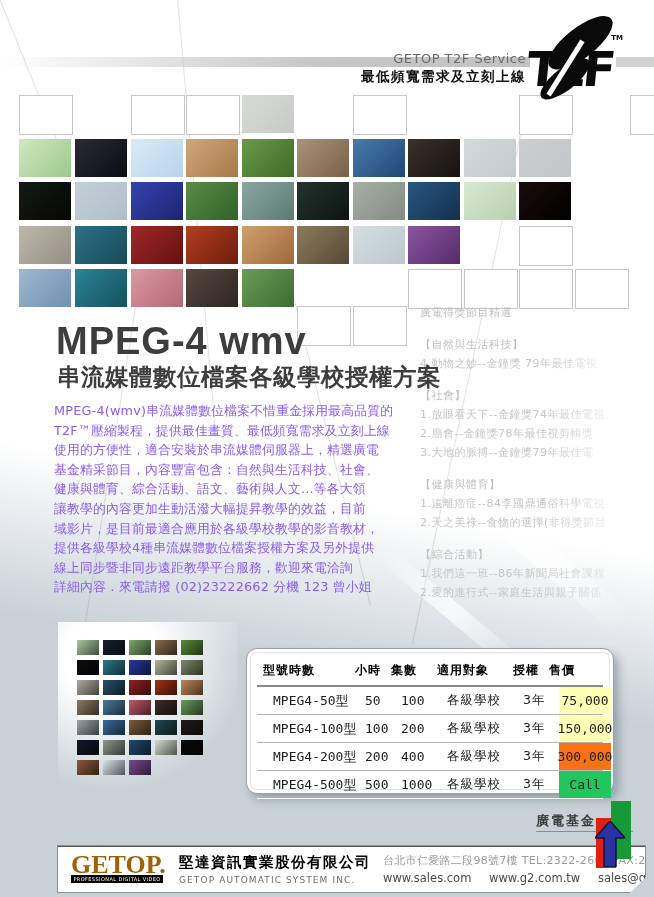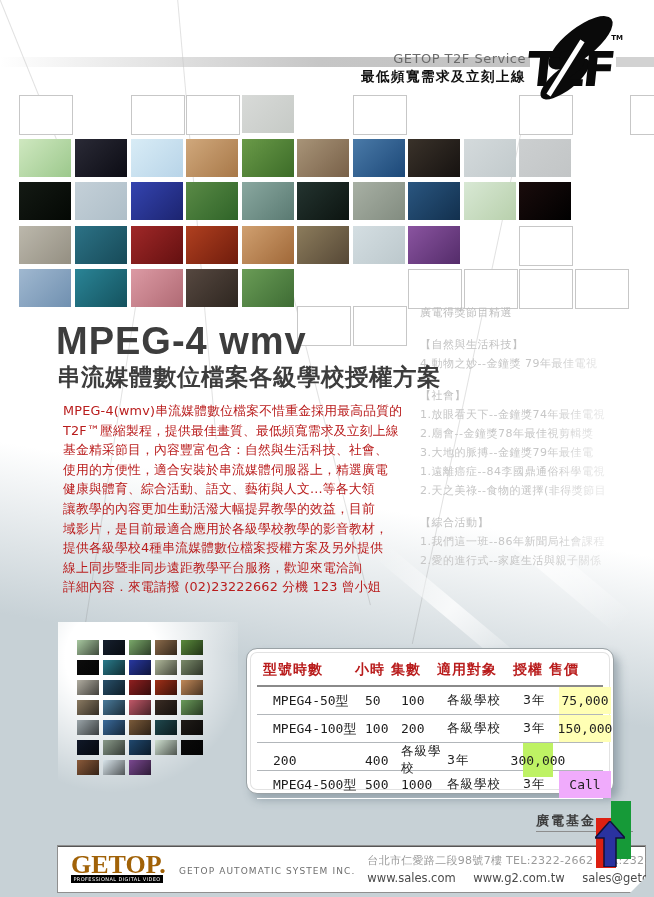--- a/index.html
+++ b/index.html
@@ -28,42 +28,42 @@
   .t2f-tm{position:absolute;right:0px;top:0px;font-size:7px;color:#0a0a0a;font-weight:bold;}
   
   .gcell{position:absolute;width:52px;height:38px;z-index:2;}
   .gcell.empty{background:#fff;border:1px solid #c7c7c7;}
   
   .h1{position:absolute;left:56px;top:320px;font-size:38px;font-weight:bold;color:#3d3d3d;
       letter-spacing:1px;z-index:5;line-height:42px;font-family:"Liberation Sans",sans-serif;}
   .h2{position:absolute;left:57px;top:362px;font-size:23.5px;font-weight:bold;color:#3d3d3d;
       letter-spacing:0.5px;z-index:5;line-height:30px;}
   .intro{position:absolute;left:54px;top:401px;width:340px;z-index:5;}
-  .intro div{font-size:12.8px;color:#b91c1c;line-height:19.6px;letter-spacing:0.2px;white-space:nowrap;margin-left:9px;}
+  .intro div{font-size:12.8px;color:#8b5cf6;line-height:19.6px;letter-spacing:0.2px;white-space:nowrap;}
   
   .award{position:absolute;left:420px;top:303px;width:234px;z-index:2;overflow:hidden;
       -webkit-mask-image:linear-gradient(90deg,#000 0,#000 52%,transparent 94%);
       mask-image:linear-gradient(90deg,#000 0,#000 52%,transparent 94%);}
   .award div{font-size:11px;color:#c6c6c6;line-height:19px;white-space:nowrap;letter-spacing:0.5px;}
   .award .sec{margin-top:13px;color:#c2c2c2;}
   .award .ttl{color:#bdbdbd;}
   
   .collage-glow{position:absolute;left:58px;top:622px;width:180px;height:175px;z-index:1;
       background:radial-gradient(circle at 30% 20%, #ffffff 25%, rgba(255,255,255,0) 72%);}
   .collage{position:absolute;left:77px;top:640px;width:135px;z-index:2;font-size:0;}
   .ccell{display:inline-block;width:22px;height:15px;margin:0 4px 5px 0;}
   
   .panel{position:absolute;left:246px;top:648px;width:366px;height:144px;background:#fff;z-index:3;
       border:1px solid #9aa2a6;border-radius:11px;
       box-shadow:5px 6px 9px rgba(90,110,125,0.45), inset 0 0 0 3px #ffffff, inset 0 0 0 4px #e2e2e2;}
   .trow{display:grid;grid-template-columns:92px 36px 46px 76px 36px 58px;align-items:stretch;
       padding:0 0 0 16px;height:27px;}
   .thead{height:30px;border-bottom:2px solid #8a8a8a;margin:6px 10px 0 10px;padding-left:6px;
       display:grid;grid-template-columns:92px 36px 46px 76px 36px 58px;align-items:center;}
-  .thead span{font-size:14px;font-weight:bold;color:#b91c1c;letter-spacing:1px;}
+  .thead span{font-size:12px;font-weight:bold;color:#000000;letter-spacing:1px;}
   .tbody{margin:0 10px;}
   .tbody .trow{border-bottom:1px solid #b2b6ba;box-shadow:0 1px 0 #fff;}
   .tbody .trow:last-child{border-bottom:none;}
   .cell{display:flex;align-items:center;font-size:13px;color:#1e1e1e;
       font-family:"DejaVu Sans Mono","Liberation Mono",monospace;}
   .cell.cjk{font-family:"DejaVu Sans",sans-serif;font-size:12.5px;letter-spacing:1px;}
   .cell.num{justify-content:flex-start;}
   .cell.price{justify-content:center;margin:0 6px 0 0;font-weight:normal;}
   
   .fund-label{position:absolute;left:536px;top:812px;font-size:13px;font-weight:bold;color:#3c3c3c;
@@ -166,38 +166,39 @@
       <div class="gcell empty" style="left: 297px; top: 306px;"></div>
       <div class="gcell empty" style="left: 353px; top: 306px;"></div>
     </div>
 
   <div class="h1">MPEG-4 wmv</div>
   <div class="h2">串流媒體數位檔案各級學校授權方案</div>
 
   <div class="intro" id="intro">
       <div>MPEG-4(wmv)串流媒體數位檔案不惜重金採用最高品質的</div>
       <div>T2F™壓縮製程，提供最佳畫質、最低頻寬需求及立刻上線</div>
+      <div>使用的方便性，適合安裝於串流媒體伺服器上，精選廣電</div>
       <div>基金精采節目，內容豐富包含：自然與生活科技、社會、</div>
-      <div>使用的方便性，適合安裝於串流媒體伺服器上，精選廣電</div>
       <div>健康與體育、綜合活動、語文、藝術與人文...等各大領</div>
       <div>讓教學的內容更加生動活潑大幅提昇教學的效益，目前</div>
       <div>域影片，是目前最適合應用於各級學校教學的影音教材，</div>
       <div>提供各級學校4種串流媒體數位檔案授權方案及另外提供</div>
       <div>線上同步暨非同步遠距教學平台服務，歡迎來電洽詢</div>
       <div>詳細內容．來電請撥 (02)23222662 分機 123 曾小姐</div>
     </div>
 
   <div class="award" id="award">
       <div class="ttl">廣電得獎節目精選</div>
       <div class="sec">【自然與生活科技】</div>
       <div>4.動物之妙--金鐘獎 79年最佳電視</div>
       <div class="sec">【社會】</div>
       <div>1.放眼看天下--金鐘獎74年最佳電視</div>
       <div>2.廟會--金鐘獎78年最佳視剪輯獎</div>
       <div>3.大地的脈搏--金鐘獎79年最佳電</div>
+      <div class="sec">【健康與體育】</div>
       <div>1.遠離癌症--84李國鼎通俗科學電視</div>
       <div>2.天之美祿--食物的選擇(非得獎節目</div>
       <div class="sec">【綜合活動】</div>
       <div>1.我們這一班--86年新聞局社會課程</div>
       <div>2.愛的進行式--家庭生活與親子關係</div>
     </div>
 
   <div class="collage-glow"></div>
   <div class="collage" id="collage"><span class="ccell" style="background: linear-gradient(135deg, rgb(168, 200, 160), rgb(0, 0, 0) 160%);"></span><span class="ccell" style="background: linear-gradient(135deg, rgb(22, 32, 46), rgb(0, 0, 0) 160%);"></span><span class="ccell" style="background: linear-gradient(135deg, rgb(122, 168, 106), rgb(0, 0, 0) 160%);"></span><span class="ccell" style="background: linear-gradient(135deg, rgb(138, 106, 74), rgb(0, 0, 0) 160%);"></span><span class="ccell" style="background: linear-gradient(135deg, rgb(90, 138, 60), rgb(0, 0, 0) 160%);"></span><span class="ccell" style="background: linear-gradient(135deg, rgb(12, 12, 12), rgb(0, 0, 0) 160%);"></span><span class="ccell" style="background: linear-gradient(135deg, rgb(42, 122, 138), rgb(0, 0, 0) 160%);"></span><span class="ccell" style="background: linear-gradient(135deg, rgb(40, 56, 160), rgb(0, 0, 0) 160%);"></span><span class="ccell" style="background: linear-gradient(135deg, rgb(176, 184, 154), rgb(0, 0, 0) 160%);"></span><span class="ccell" style="background: linear-gradient(135deg, rgb(122, 138, 106), rgb(0, 0, 0) 160%);"></span><span class="ccell" style="background: linear-gradient(135deg, rgb(176, 172, 160), rgb(0, 0, 0) 160%);"></span><span class="ccell" style="background: linear-gradient(135deg, rgb(40, 80, 106), rgb(0, 0, 0) 160%);"></span><span class="ccell" style="background: linear-gradient(135deg, rgb(144, 32, 32), rgb(0, 0, 0) 160%);"></span><span class="ccell" style="background: linear-gradient(135deg, rgb(160, 48, 24), rgb(0, 0, 0) 160%);"></span><span class="ccell" style="background: linear-gradient(135deg, rgb(192, 136, 88), rgb(0, 0, 0) 160%);"></span><span class="ccell" style="background: linear-gradient(135deg, rgb(138, 122, 98), rgb(0, 0, 0) 160%);"></span><span class="ccell" style="background: linear-gradient(135deg, rgb(74, 122, 154), rgb(0, 0, 0) 160%);"></span><span class="ccell" style="background: linear-gradient(135deg, rgb(192, 88, 104), rgb(0, 0, 0) 160%);"></span><span class="ccell" style="background: linear-gradient(135deg, rgb(58, 44, 36), rgb(0, 0, 0) 160%);"></span><span class="ccell" style="background: linear-gradient(135deg, rgb(106, 154, 90), rgb(0, 0, 0) 160%);"></span><span class="ccell" style="background: linear-gradient(135deg, rgb(154, 164, 168), rgb(0, 0, 0) 160%);"></span><span class="ccell" style="background: linear-gradient(135deg, rgb(58, 106, 154), rgb(0, 0, 0) 160%);"></span><span class="ccell" style="background: linear-gradient(135deg, rgb(122, 90, 58), rgb(0, 0, 0) 160%);"></span><span class="ccell" style="background: linear-gradient(135deg, rgb(32, 72, 78), rgb(0, 0, 0) 160%);"></span><span class="ccell" style="background: linear-gradient(135deg, rgb(32, 28, 24), rgb(0, 0, 0) 160%);"></span><span class="ccell" style="background: linear-gradient(135deg, rgb(16, 24, 40), rgb(0, 0, 0) 160%);"></span><span class="ccell" style="background: linear-gradient(135deg, rgb(138, 154, 138), rgb(0, 0, 0) 160%);"></span><span class="ccell" style="background: linear-gradient(135deg, rgb(32, 72, 110), rgb(0, 0, 0) 160%);"></span><span class="ccell" style="background: linear-gradient(135deg, rgb(207, 224, 208), rgb(0, 0, 0) 160%);"></span><span class="ccell" style="background: linear-gradient(135deg, rgb(10, 10, 10), rgb(0, 0, 0) 160%);"></span><span class="ccell" style="background: linear-gradient(135deg, rgb(138, 90, 58), rgb(0, 0, 0) 160%);"></span><span class="ccell" style="background: linear-gradient(135deg, rgb(216, 228, 234), rgb(0, 0, 0) 160%);"></span><span class="ccell" style="background: linear-gradient(135deg, rgb(122, 72, 144), rgb(0, 0, 0) 160%);"></span></div>
 
@@ -221,53 +222,55 @@
         </div>
         <div class="trow">
           <div class="cell num">MPEG4-100型</div>
           <div class="cell num">100</div>
           <div class="cell num">200</div>
           <div class="cell cjk num">各級學校</div>
           <div class="cell cjk num">3年</div>
           <div class="cell price" style="background: rgb(255, 255, 180);">150,000</div>
         </div>
         <div class="trow">
+          <div class="cell num">MPEG4-200型</div>
           <div class="cell num">200</div>
           <div class="cell num">400</div>
           <div class="cell cjk num">各級學校</div>
           <div class="cell cjk num">3年</div>
-          <div class="cell price" style="background: #bef264;">300,000</div>
+          <div class="cell price" style="background: #f97316;">300,000</div>
         </div>
         <div class="trow">
           <div class="cell num">MPEG4-500型</div>
           <div class="cell num">500</div>
           <div class="cell num">1000</div>
           <div class="cell cjk num">各級學校</div>
           <div class="cell cjk num">3年</div>
-          <div class="cell price" style="background: #f0abfc;">Call</div>
+          <div class="cell price" style="background: #22c55e;">Call</div>
         </div>
       </div>
   </div>
 
   <div class="fund-label">廣電基金</div>
   <div class="fund-line"></div>
   <div class="fund-logo">
     <div class="fund-red"></div>
     <div class="fund-green"></div>
     <svg class="fund-arrow" width="30" height="46" viewBox="0 0 30 46">
       <polygon points="15,0 30,17 21,17 21,46 9,46 9,17 0,17" fill="#2a32a0" stroke="#10123a" stroke-width="1.5"></polygon>
     </svg>
   </div>
 
   <div class="footer">
     <div class="glogo">
       <div class="glogo-text">GETOP.</div>
       <div class="glogo-bar">PROFESSIONAL DIGITAL VIDEO</div>
     </div>
     <div class="gcompany">
+      <div class="zh">堅達資訊實業股份有限公司</div>
       <div class="en">GETOP AUTOMATIC SYSTEM INC.</div>
     </div>
     <div class="gcontact">
       <div class="l1">台北市仁愛路二段98號7樓 TEL:2322-2662 FAX:2322-2995</div>
       <div class="l2">
         <span>www.sales.com</span>
         <span>www.g2.com.tw</span>
         <span>sales@getop.com</span>
       </div>
     </div>

